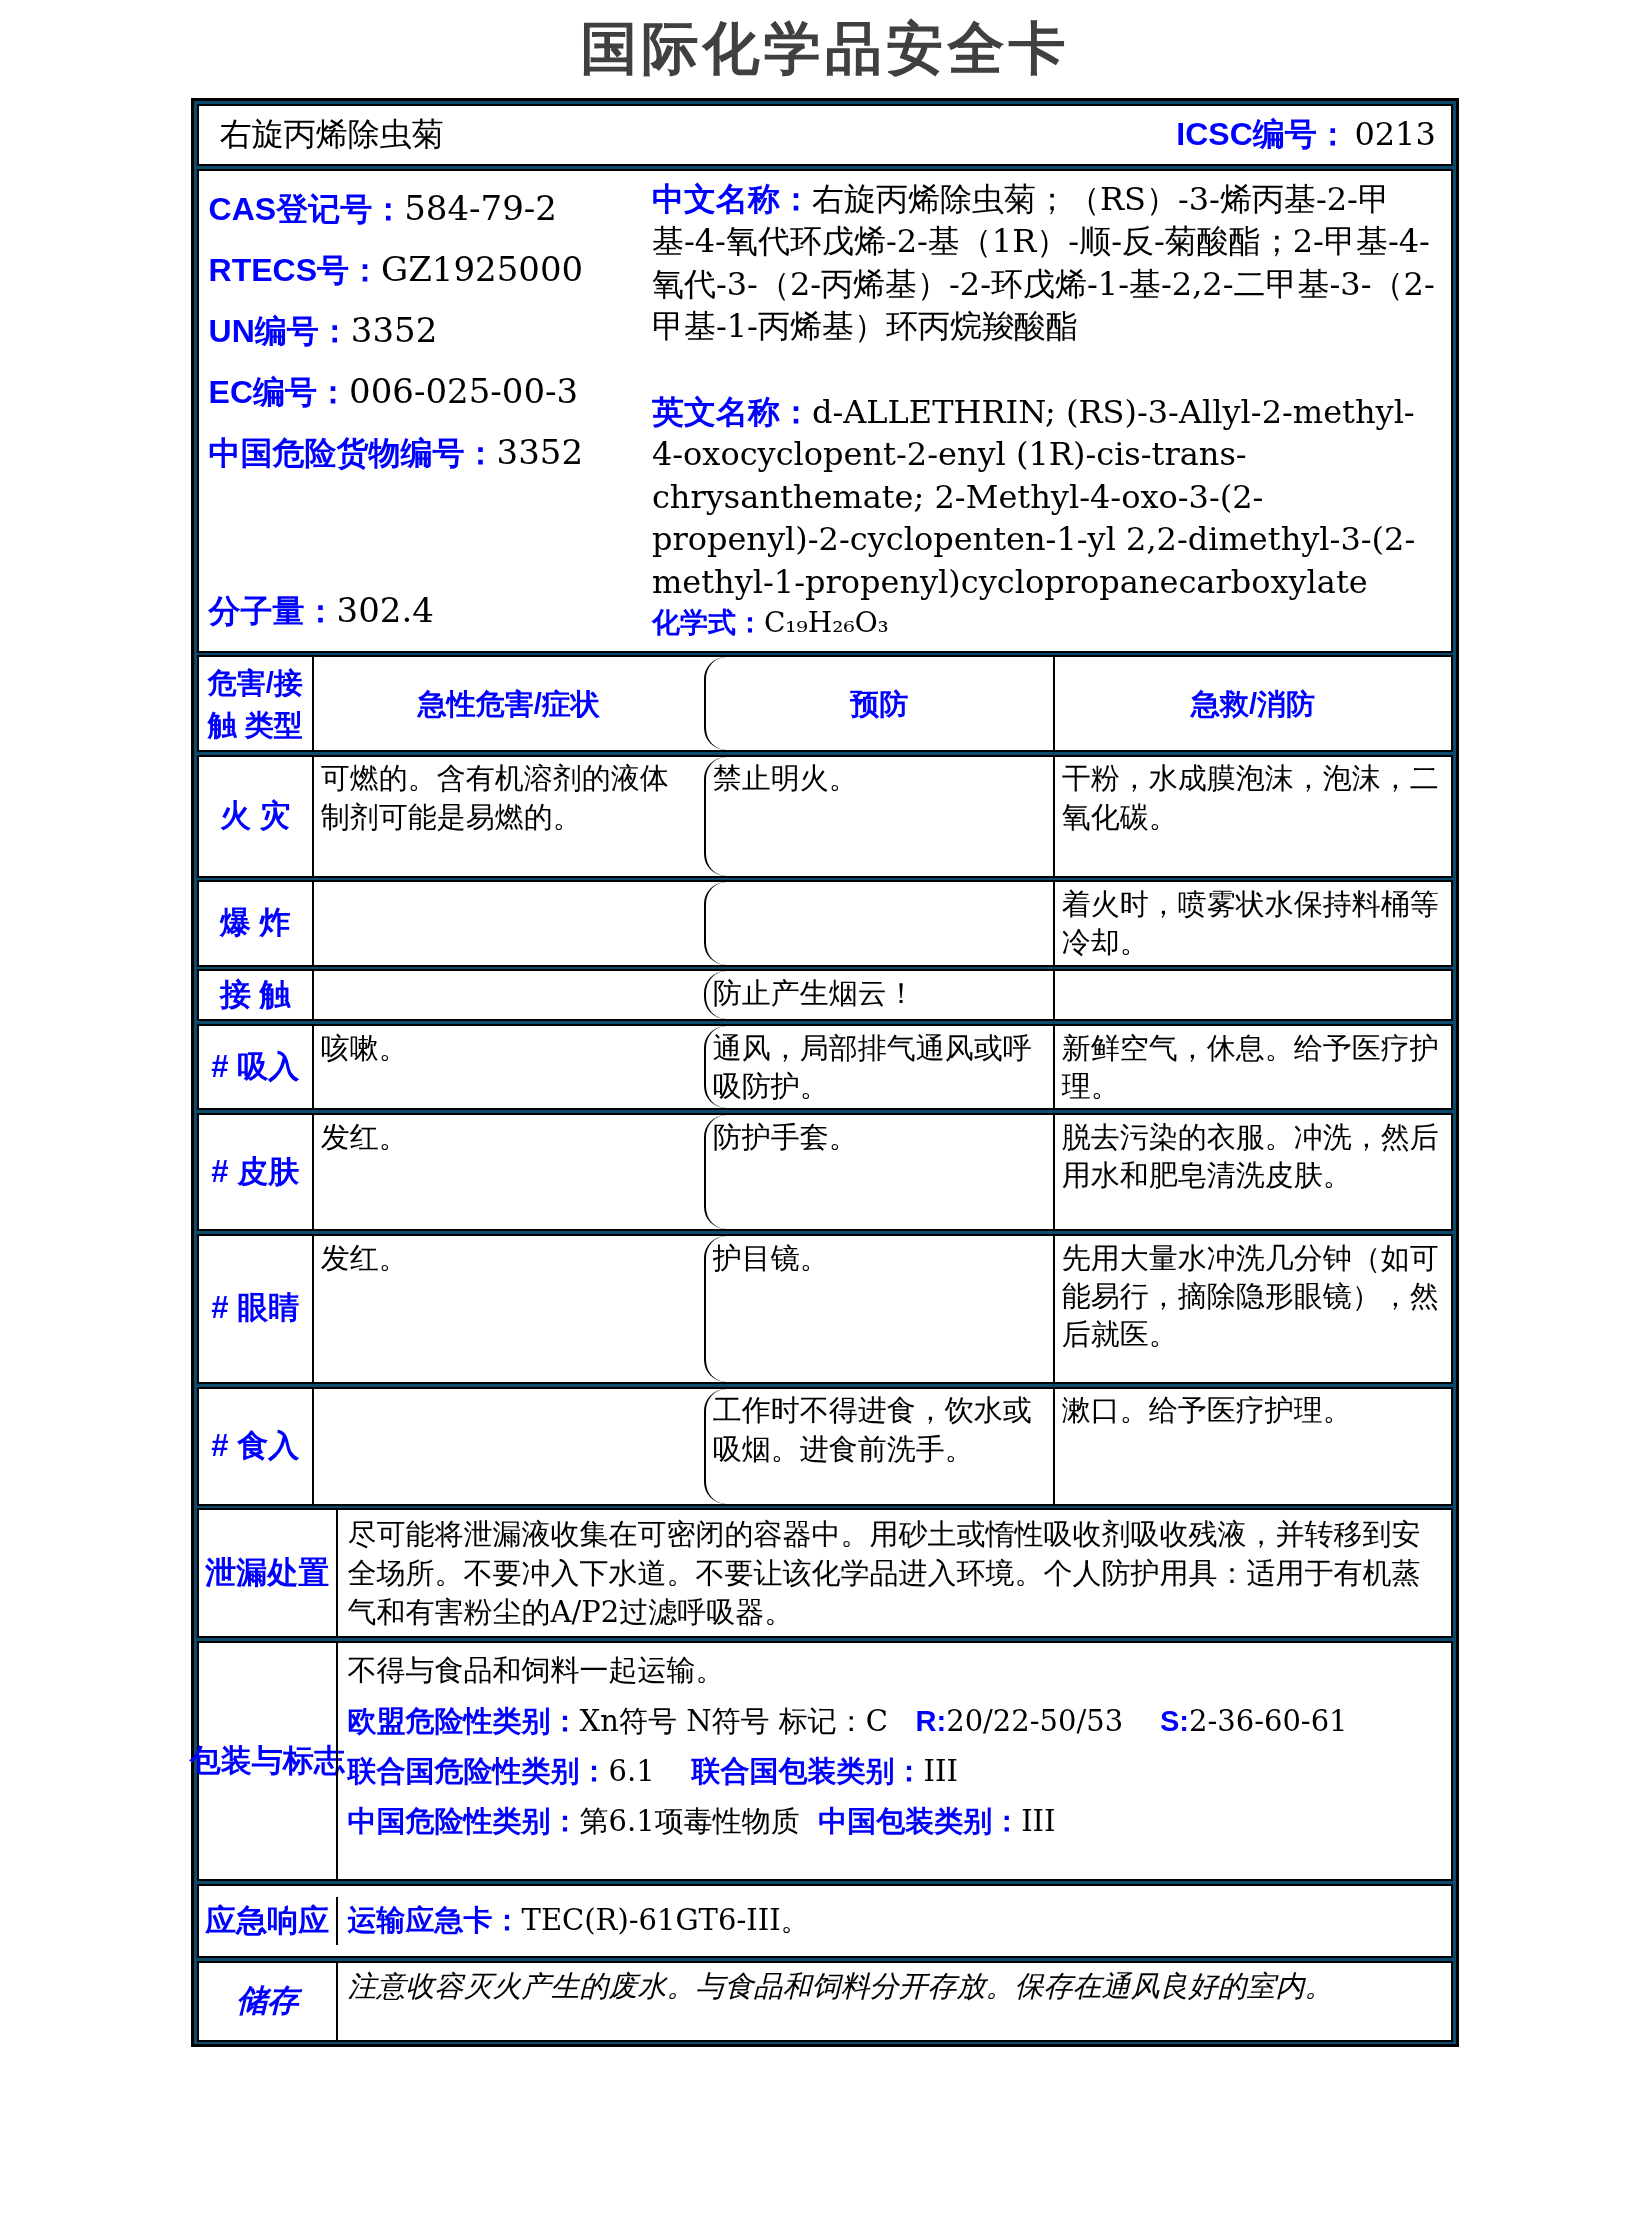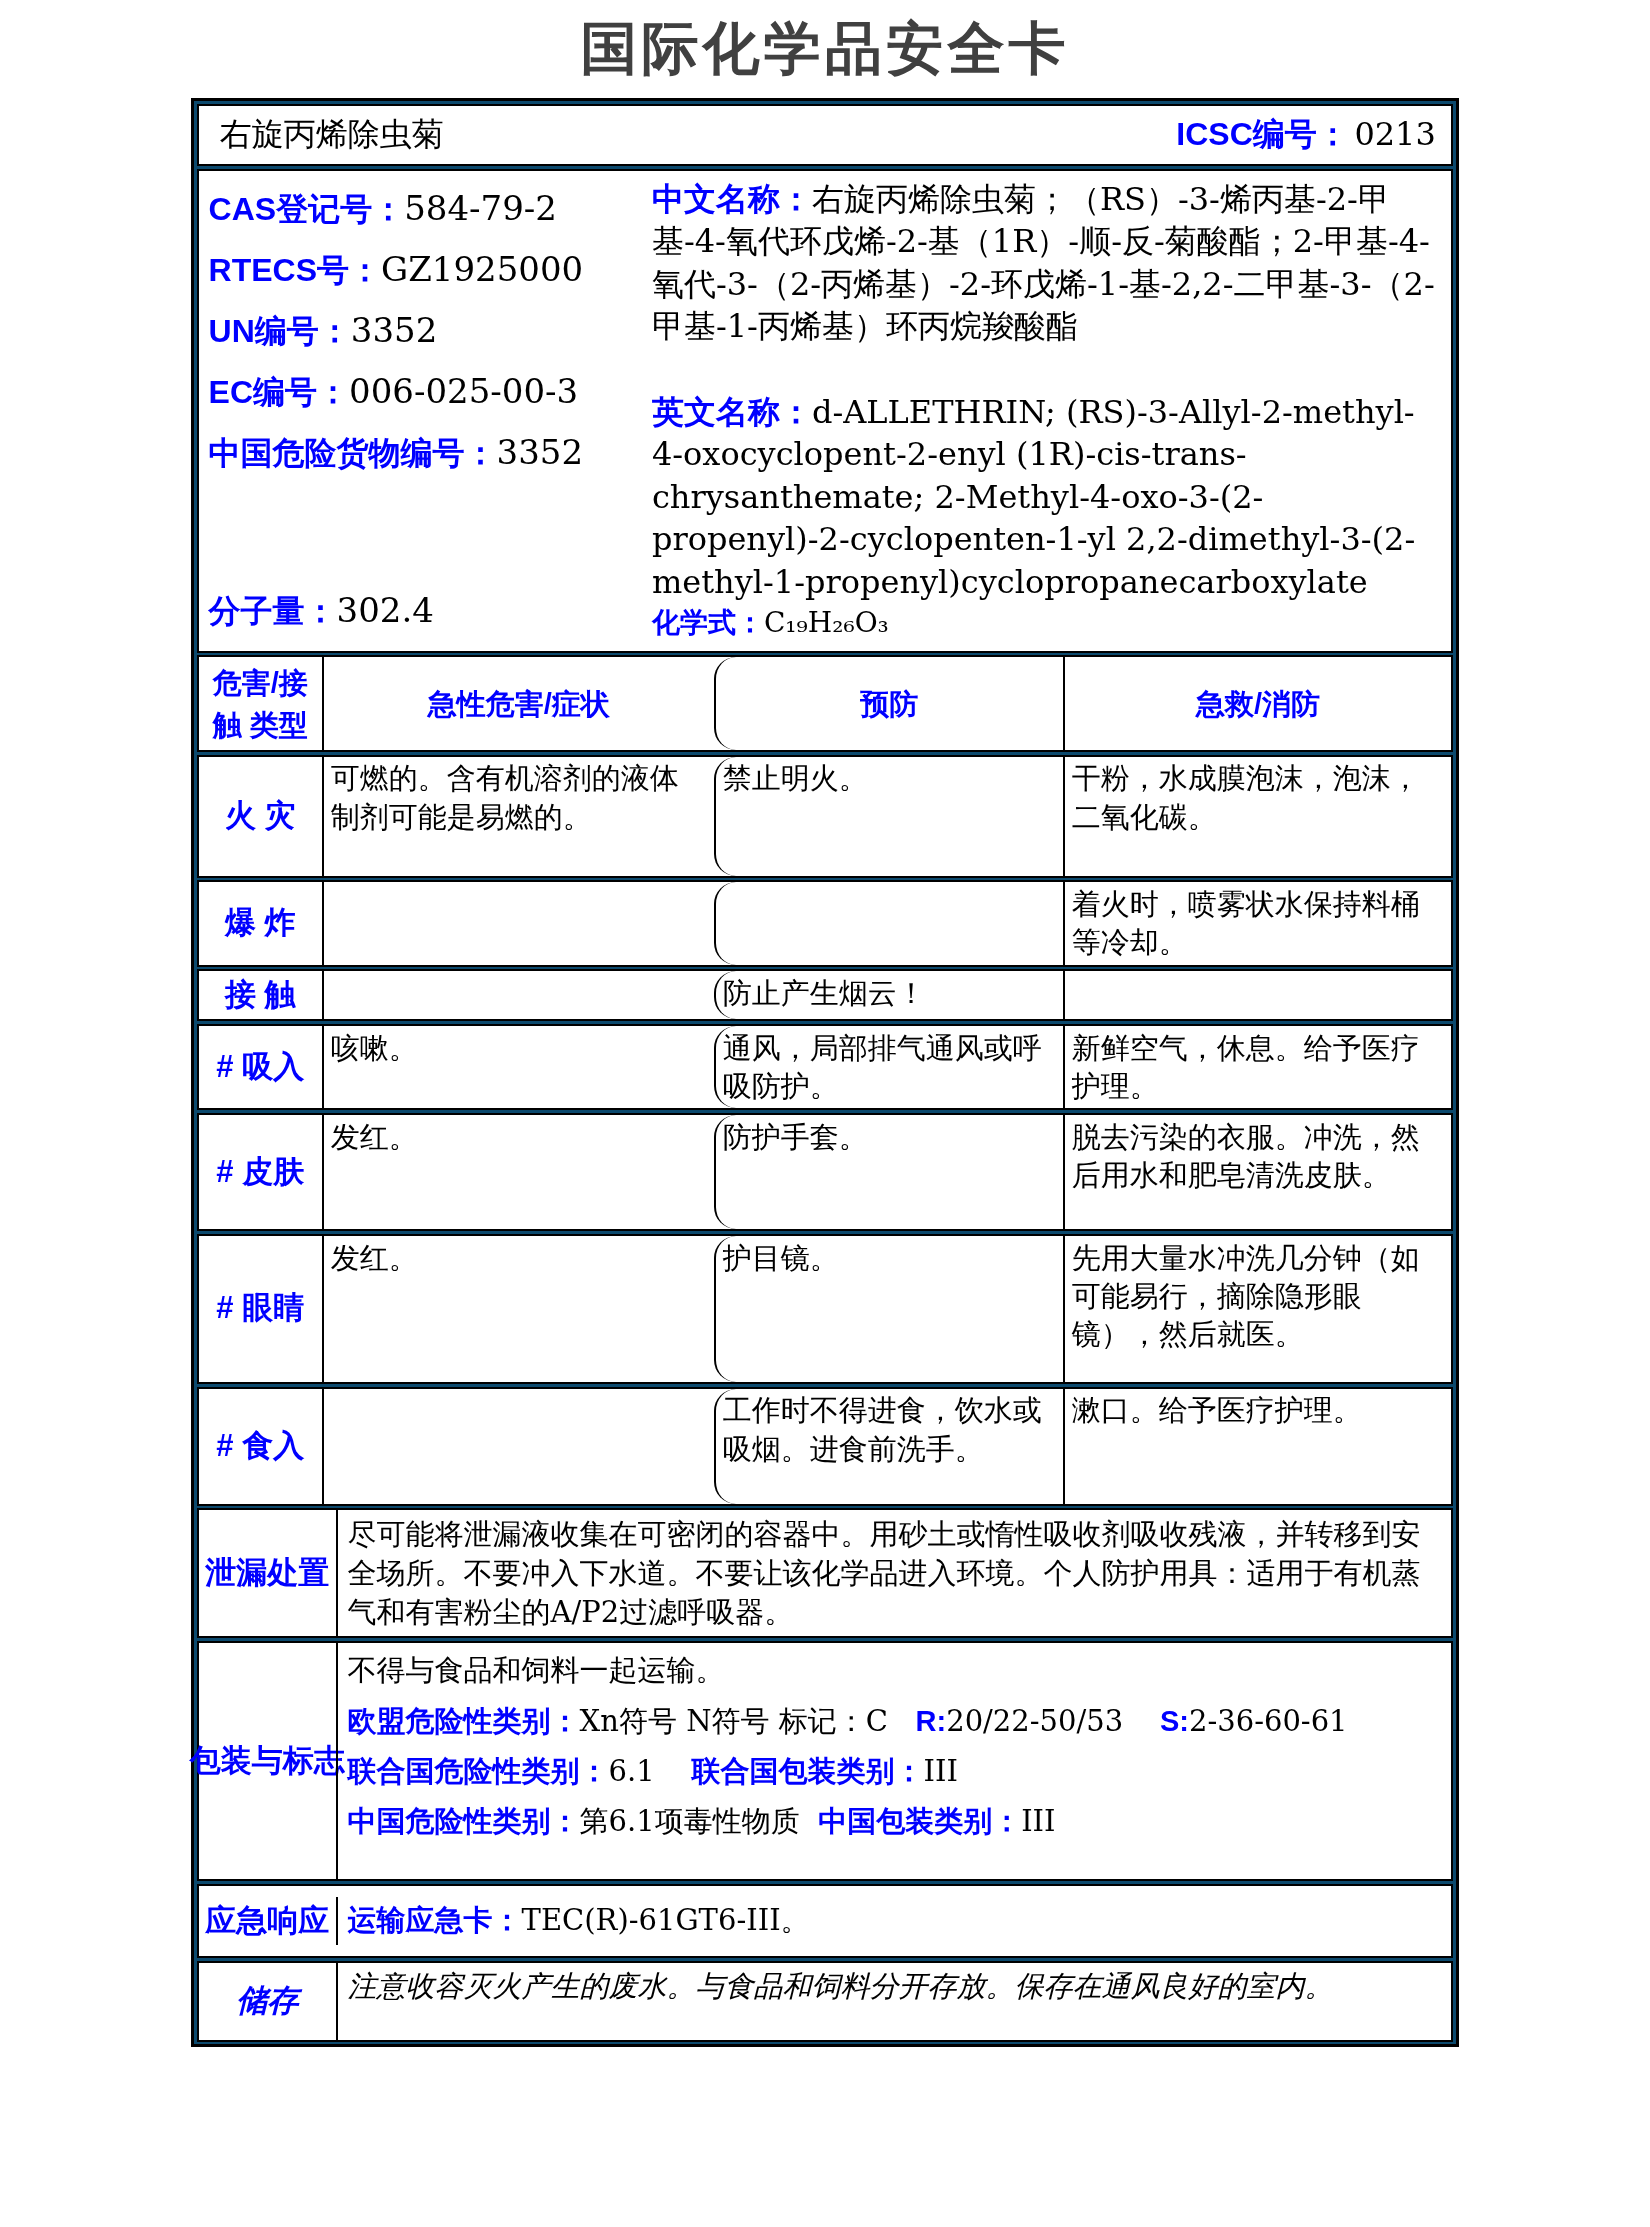--- a/index.html
+++ b/index.html
@@ -91,21 +91,21 @@
   
   .hz-row { display: flex; align-items: stretch; }
   .hz-cell {
     box-sizing: border-box;
     border-left: 2.8px solid #000;
     padding: 2.8px 7px;
     font-size: 29px;
     line-height: 1.32;
   }
   .hz-cell:first-child { border-left: none; }
-  .col-type  { width: 123px;  flex: none; display: flex; align-items: center; justify-content: center; text-align: center; }
+  .col-type  { width: 113px;  flex: none; display: flex; align-items: center; justify-content: center; text-align: center; }
   .col-sym   { width: 392px;  flex: none; }
   .col-prev  { width: 349px;  flex: none; border-radius: 22px; }
   .col-resp  { flex: 1; }
   .type-label {
     color: #0000ff;
     font-weight: bold;
     font-family: "Liberation Sans", sans-serif;
     font-size: 31px;
     white-space: nowrap;
   }

